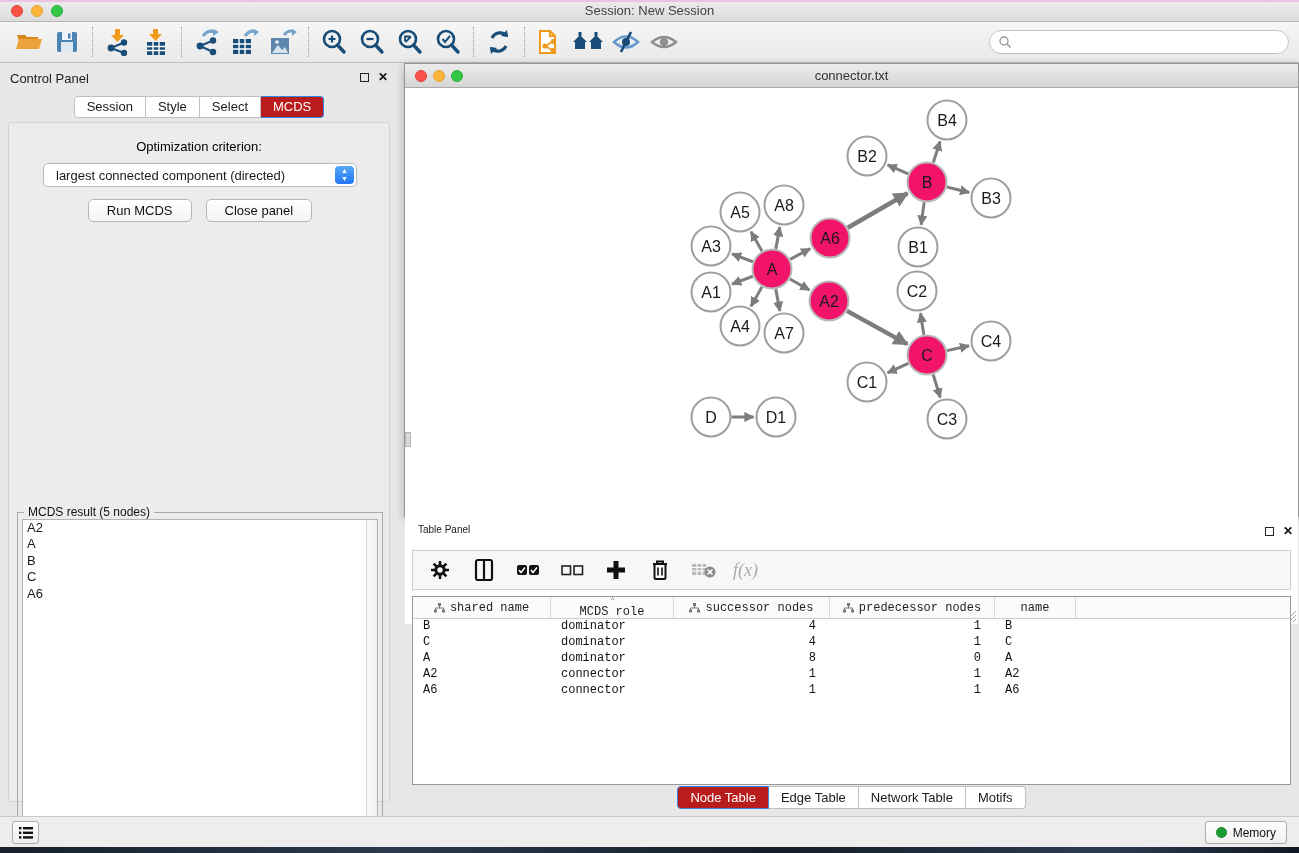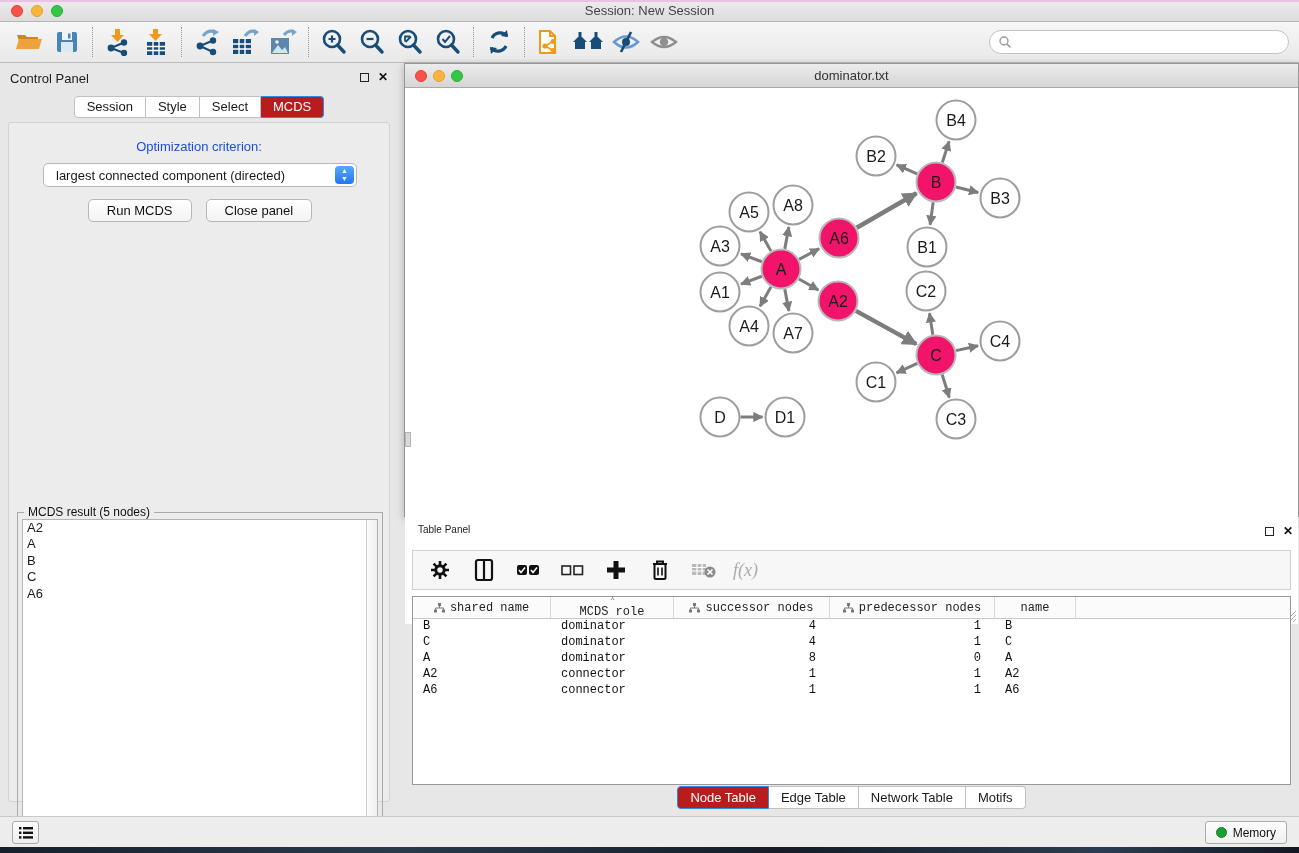--- a/index.html
+++ b/index.html
@@ -38,21 +38,21 @@
 
   .cp-tabs { position:absolute; left:0; top:30px; width:382px; display:flex; justify-content:center; }
   .seg-tab { height:22px; font-size:13px; padding:2px 12px 0; background:#fff; border:1px solid #c0c0c0;
     border-left:none; text-align:center; color:#1a1a1a; }
   .seg-tab:first-child { border-left:1px solid #c0c0c0; border-radius:4px 0 0 4px; }
   .seg-tab:last-child { border-radius:0 4px 4px 0; }
   .seg-tab.active { background:#b91c1c; border-color:#2f8ae0; color:#fff; }
 
   .cp-body { position:absolute; left:0; top:56px; width:382px; height:680px; background:#ececec;
     border:1px solid #d2d2d2; border-radius:3px; }
-  .opt-label { text-align:center; margin-top:16px; font-size:13px; color:#1d4ed8; }
+  .opt-label { text-align:center; margin-top:16px; font-size:13px; color:#000000; }
   .criterion { position:absolute; left:34px; top:40px; width:314px; height:24px; background:#fff;
     border:1px solid #b9b9b9; border-radius:5px; font-size:13px; display:flex; align-items:center;
     padding-left:12px; }
   .criterion .stepper { position:absolute; right:2px; top:2px; width:19px; height:18px; border-radius:4px;
     background:linear-gradient(#55aaf9,#2376f4); color:#fff; font-size:7px; line-height:8px;
     display:flex; flex-direction:column; align-items:center; justify-content:center; }
   .cp-buttons { position:absolute; left:0; top:76px; width:382px; display:flex; justify-content:center; gap:14px; }
   .mac-btn { height:23px; background:linear-gradient(#ffffff,#f3f3f3); border:1px solid #b6b6b6;
     border-radius:5px; font-size:13px; padding:0 18px; font-family:"Liberation Sans", sans-serif; color:#111; }
 
@@ -66,21 +66,21 @@
   .result-item { font-size:13px; line-height:16.4px; padding-left:4px; }
 
   
   .net-window { position:absolute; left:404px; top:63px; width:895px; height:454px;
     border:1px solid #979797; background:#fff; box-shadow:0 2px 8px rgba(0,0,0,0.25); }
   .net-titlebar { position:relative; height:24px; background:linear-gradient(#ececec,#d5d5d5);
     border-bottom:1px solid #a9a9a9; }
   .net-titlebar .traffic { top:6px; }
   .net-titlebar .t-red { left:10px; } .net-titlebar .t-yellow { left:28px; } .net-titlebar .t-green { left:46px; }
   .net-titlebar .title { position:absolute; left:0; right:0; top:4px; text-align:center; font-size:13px; color:#333; }
-  .net-canvas { position:relative; width:893px; height:536px; background:#fff;padding-left:9px; }
+  .net-canvas { position:relative; width:893px; height:536px; background:#fff; }
   .v-thumb { position:absolute; left:0px; top:344px; width:6px; height:15px; background:#d8d8d8;
     border:1px solid #b5b5b5; }
   .h-thumb { position:absolute; left:442px; bottom:0px; width:15px; height:6px; background:#d8d8d8;
     border:1px solid #b5b5b5; }
   .resize-grip { position:absolute; right:2px; bottom:2px; width:13px; height:13px;
     background:
       linear-gradient(135deg, transparent 0 55%, #aaa 55% 60%, transparent 60% 70%, #aaa 70% 75%, transparent 75% 85%, #aaa 85% 90%, transparent 90%); }
 
   
   .table-panel { position:absolute; left:404px; top:520px; width:895px; height:296px; }
@@ -311,21 +311,21 @@
       </div>
     </div>
   </div>
 </div>
 
 <div class="net-window">
   <div class="net-titlebar">
     <span class="traffic t-red"></span>
     <span class="traffic t-yellow"></span>
     <span class="traffic t-green"></span>
-    <div class="title">dominator.txt</div>
+    <div class="title">connector.txt</div>
   </div>
   <div class="net-canvas">
     <svg id="graph-svg" width="893" height="428" viewBox="0 0 893 428">
         <defs>
           <marker id="arr" viewBox="0 0 10 10" refX="9" refY="5" markerWidth="3.4" markerHeight="3.4" orient="auto" markerUnits="strokeWidth">
             <path d="M0 0 L10 5 L0 10 z" fill="#7d7d7d"></path>
           </marker>
         </defs>
         <line x1="356.96453748749343" y1="163.12433239959762" x2="346.0145320259219" y2="143.61963517117334" stroke="#7d7d7d" stroke-width="3" marker-end="url(#arr)"></line>
         <line x1="370.7779149685288" y1="160.8511201678464" x2="374.85350796137084" y2="139.11462420602226" stroke="#7d7d7d" stroke-width="3" marker-end="url(#arr)"></line>

